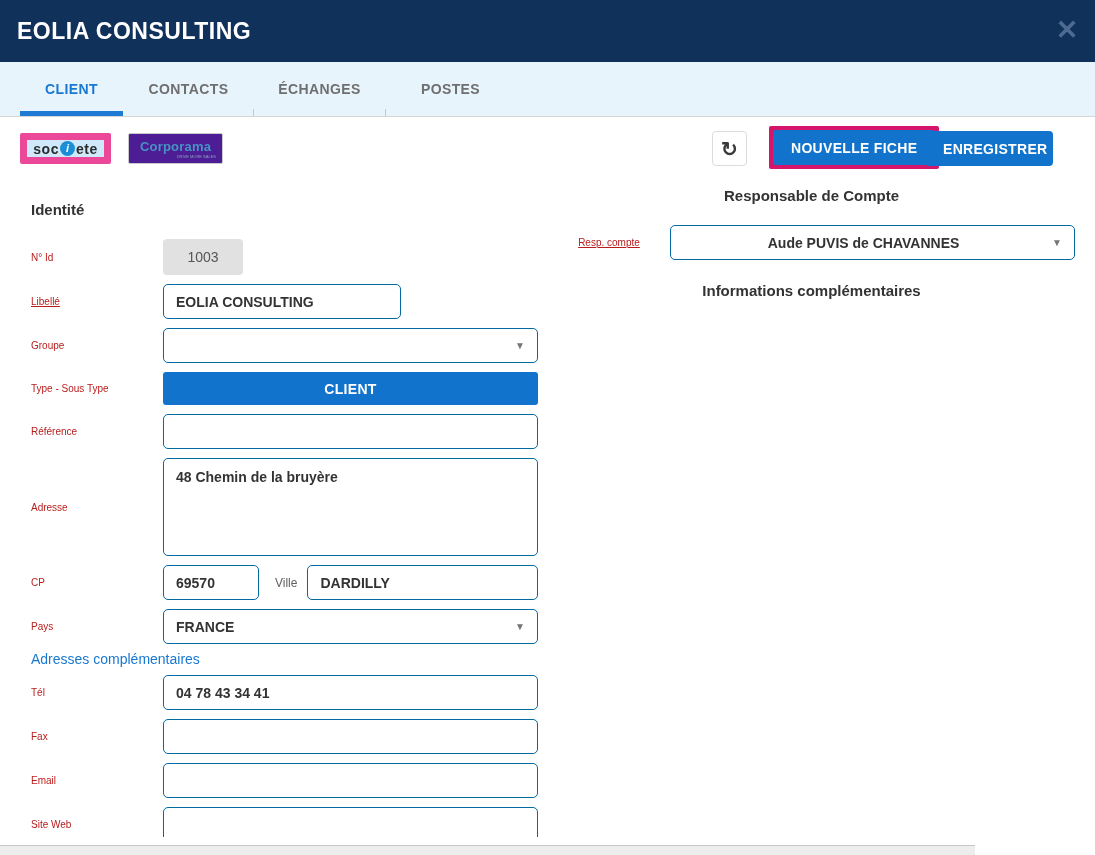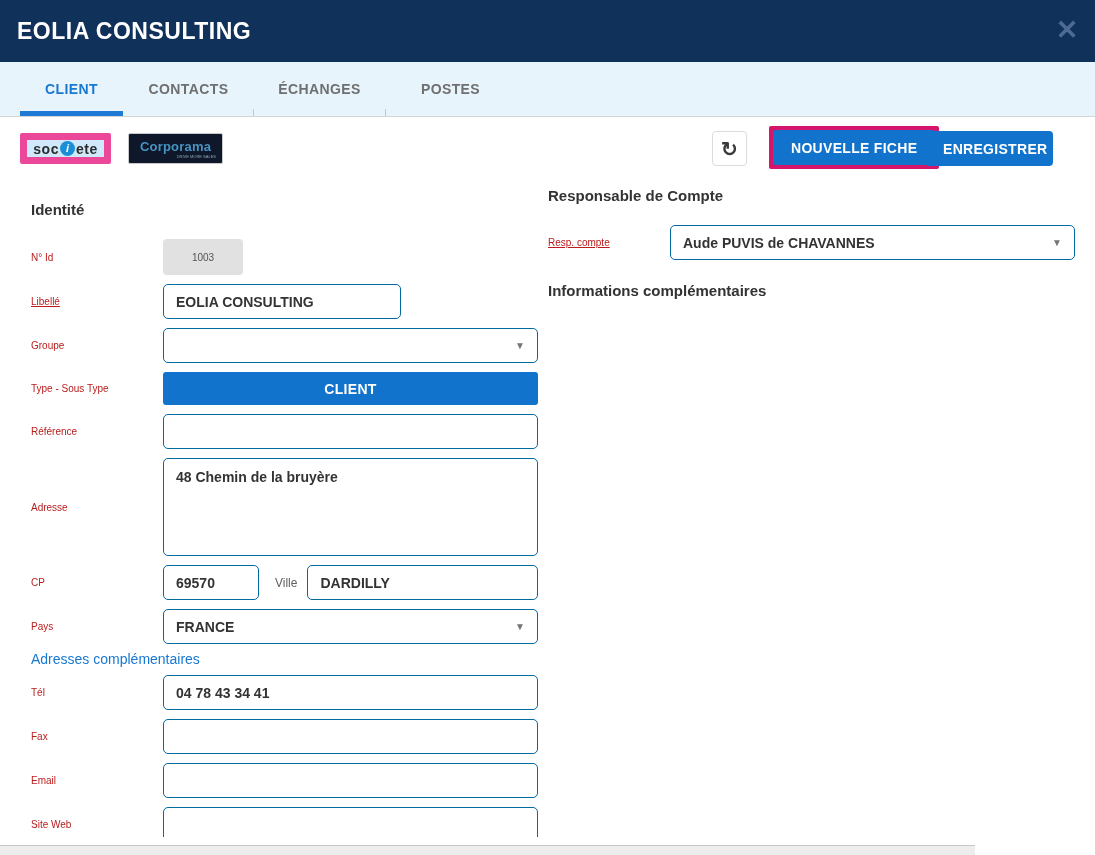--- a/index.html
+++ b/index.html
@@ -18,44 +18,44 @@
   .tab.t1, .tab.t2, .tab.t3 { width:131px; }
   .ink-bar { position:absolute; left:20px; bottom:0; width:103px; height:5px; background:#1e7ad4; }
   .tab-sep { position:absolute; bottom:0; width:1px; height:7px; background:#c9c9c9; }
   .sep1 { left:253px; } .sep2 { left:385px; }
 
   
   .logo-btn { position:absolute; top:133px; height:31px; border-radius:2px; cursor:pointer; display:flex; flex-direction:column; align-items:center; justify-content:center; }
   .societe { left:20px; width:91px; background:#cfe9fb; border:7px solid #ec4899; flex-direction:row; }
   .societe .txt { font-size:14px; font-weight:bold; color:#2b2b2b; letter-spacing:.5px; }
   .societe .i-dot { display:inline-block; width:15px; height:15px; border-radius:50%; background:#1b8fd6; color:#fff; font-size:11px; font-weight:bold; text-align:center; line-height:15px; margin:0 1px; font-style:italic; }
-  .corporama { left:128px; width:95px; background:#0f172a; border:1px solid #c9c9c9; }
+  .corporama { left:128px; width:95px; background:#4c1d95; border:1px solid #c9c9c9; }
   .corporama .txt { font-size:13px; font-weight:600; color:#4694c2; letter-spacing:.2px; }
   .corporama .tagline { font-size:4px; color:#8aa7b8; align-self:flex-end; margin-right:6px; }
 
   .refresh-btn { position:absolute; left:712px; top:131px; width:35px; height:35px; background:#fff; border:1px solid #dcdcdc; border-radius:4px; cursor:pointer; font-size:20px; font-weight:bold; color:#3a3a3a; line-height:32px; text-align:center; }
   .highlight-box { position:absolute; left:769px; top:126px; padding:4px; background:#d4156b; border-radius:2px; }
   .btn-primary { background:#1173cb; color:#fff; border:none; border-radius:3px; height:35px; padding:0 18px; font-size:14px; font-weight:bold; letter-spacing:.3px; cursor:pointer; font-family:"Liberation Sans",sans-serif; }
   .enregistrer { position:absolute; left:925px; top:131px; border-radius:4px; width:128px; }
 
   
   .col-left { position:absolute; left:31px; top:194px; width:507px; height:643px; overflow:hidden; }
-  .col-right { position:absolute; left:548px; top:180px; width:527px; }
+  .col-right { position:absolute; left:548px; top:180px; width:527px;text-align:center; }
   .section-h { font-size:15px; font-weight:bold; color:#333; margin:7px 0 21px 0; }
   .frow { display:flex; align-items:center; margin-bottom:9px; }
   .flabel { width:132px; flex:0 0 132px; font-size:10px; color:#b91c1c; }
   .flabel.link-style { text-decoration:underline; cursor:pointer; }
   .ctl { flex:1; min-width:0; }
   input.tbox, .sel, textarea.tarea { width:100%; border:1px solid #0369a1; border-radius:5px; background:#fff; font-family:"Liberation Sans",sans-serif; font-size:14px; font-weight:bold; color:#333; }
   input.tbox { height:35px; padding:0 12px; }
   .sel { height:35px; display:flex; align-items:center; padding:0 12px; cursor:pointer; position:relative; }
   .sel .val { flex:1; font-weight:bold; }
   .caret { color:#757575; font-size:10px; margin-left:8px; }
   textarea.tarea { height:98px; padding:8px 12px; resize:none; line-height:1.45; }
-  .idbox { width:80px; height:36px; background:#e1e1e1; border-radius:4px; color:#555; font-size:10px; display:flex; align-items:center; justify-content:center; }
+  .idbox { width:80px; height:36px; background:#e1e1e1; border-radius:4px; color:#555; font-size:14px; display:flex; align-items:center; justify-content:center; }
   .type-btn { width:100%; height:33px; border-radius:3px; }
   .cp-input { width:96px; flex:0 0 96px; }
   .ville-lbl { font-size:12px; color:#5f5f5f; margin:0 10px 0 16px; }
   .blue-link { font-size:14px; color:#1878d2; cursor:pointer; margin:2px 0 8px 0; display:inline-block; }
   .libelle-input { width:238px; flex:0 0 238px; }
   .resp-label { width:122px; flex:0 0 122px; }
 
   
   .hscroll { position:absolute; left:0; bottom:0; width:975px; height:10px; background:#ededed; border-top:1px solid #c6c6c6; }
 </style>

